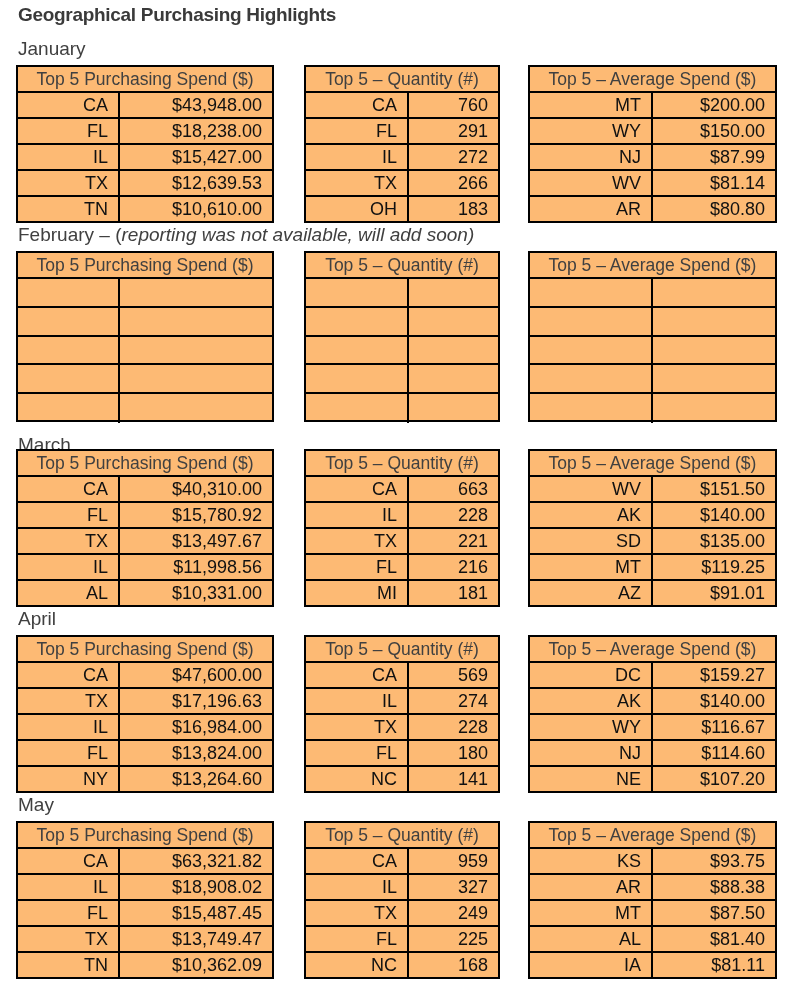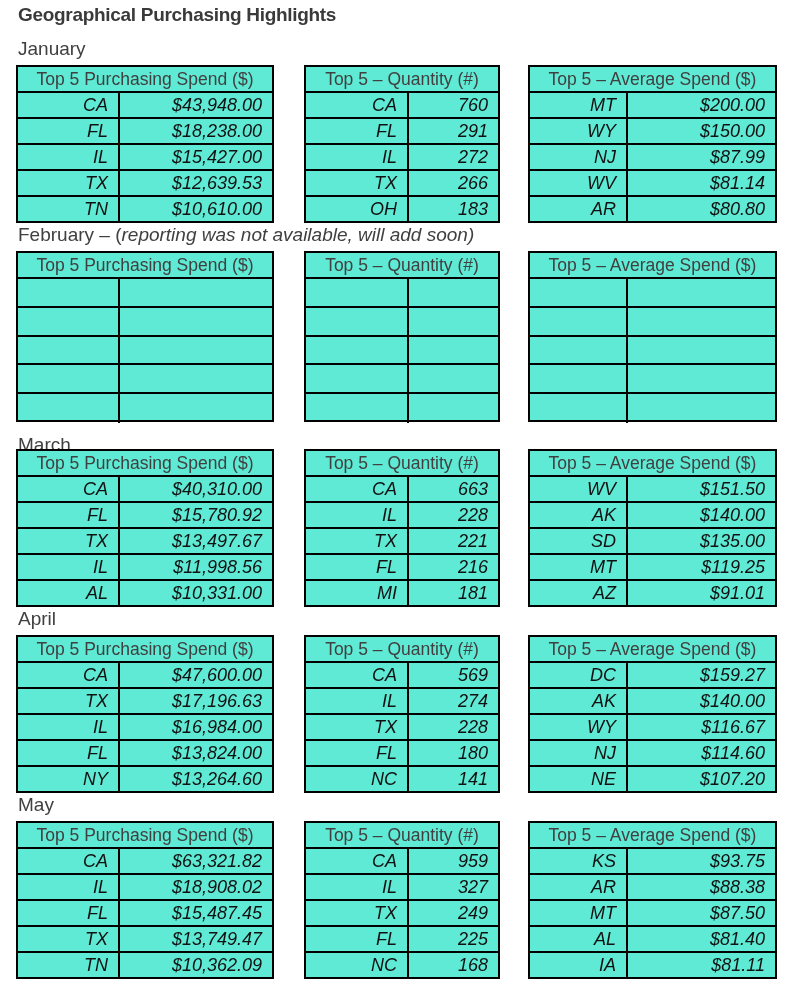--- a/index.html
+++ b/index.html
@@ -13,21 +13,21 @@
     font-size: 19px; font-weight: bold; color: #3a3a3a;
     letter-spacing: -0.3px; white-space: nowrap;
   }
   .month {
     position: absolute; left: 18px;
     font-size: 19px; color: #404040; white-space: nowrap;
   }
   .month .note { font-style: italic; }
   .tbl {
     position: absolute; border: 2px solid #000; box-sizing: border-box;
-    background: #5eead4;
+    background: #fdba74;
   }
   .tbl .hdr {
     height: 25px; line-height: 25px; text-align: center;
     font-size: 17.5px; color: #404040; white-space: nowrap;
     border-bottom: 2px solid #000; box-sizing: border-box; height: 26px;
   }
   .tbl .row {
     display: flex; box-sizing: border-box; border-bottom: 2px solid #000;
   }
   .tbl .row:last-child { border-bottom: none; }
@@ -38,24 +38,24 @@
   .tbl .cell.k { border-right: 2px solid #000; }
 
   
   .t-spend { left: 16px; width: 258px; }
   .t-spend .k { width: 102px; }
   .t-spend .v { flex: 1; padding-left: 43px; }
   .t-qty { left: 304px; width: 196px; }
   .t-qty .k { width: 103px; }
   .t-qty .v { flex: 1; }
   .t-avg { left: 528px; width: 249px; }
-  .t-avg .k { width: 98px; }
+  .t-avg .k { width: 123px; }
   .t-avg .v { flex: 1; }
 
-  .normal .row { height: 26px; line-height: 24px; font-style: italic; }
+  .normal .row { height: 26px; line-height: 24px; }
   .empty .row { height: 28.8px; }
 
   
   .jan-label { top: 38px; }
   .jan { top: 65px; height: 158px; }
   .feb-label { top: 224px; }
   .feb { top: 251px; height: 171px; }
   .mar-label { top: 434px; }
   .mar { top: 449px; height: 158px; }
   .apr-label { top: 608px; }

